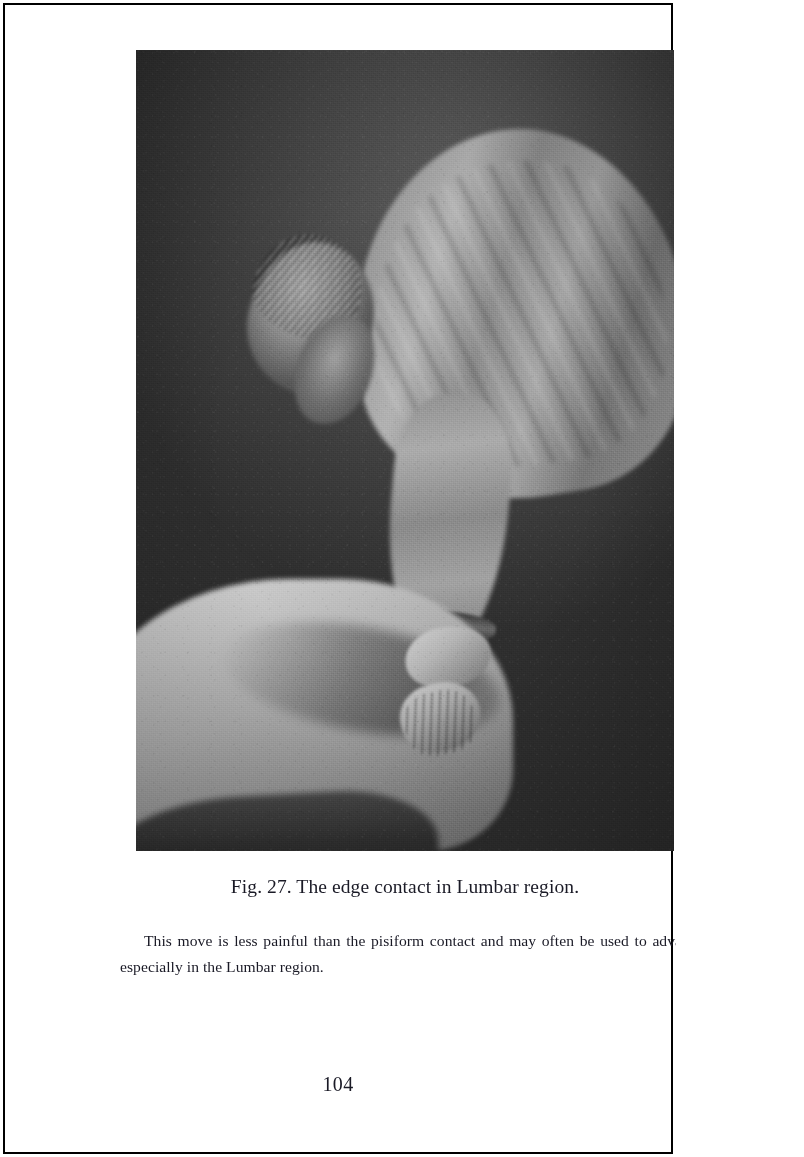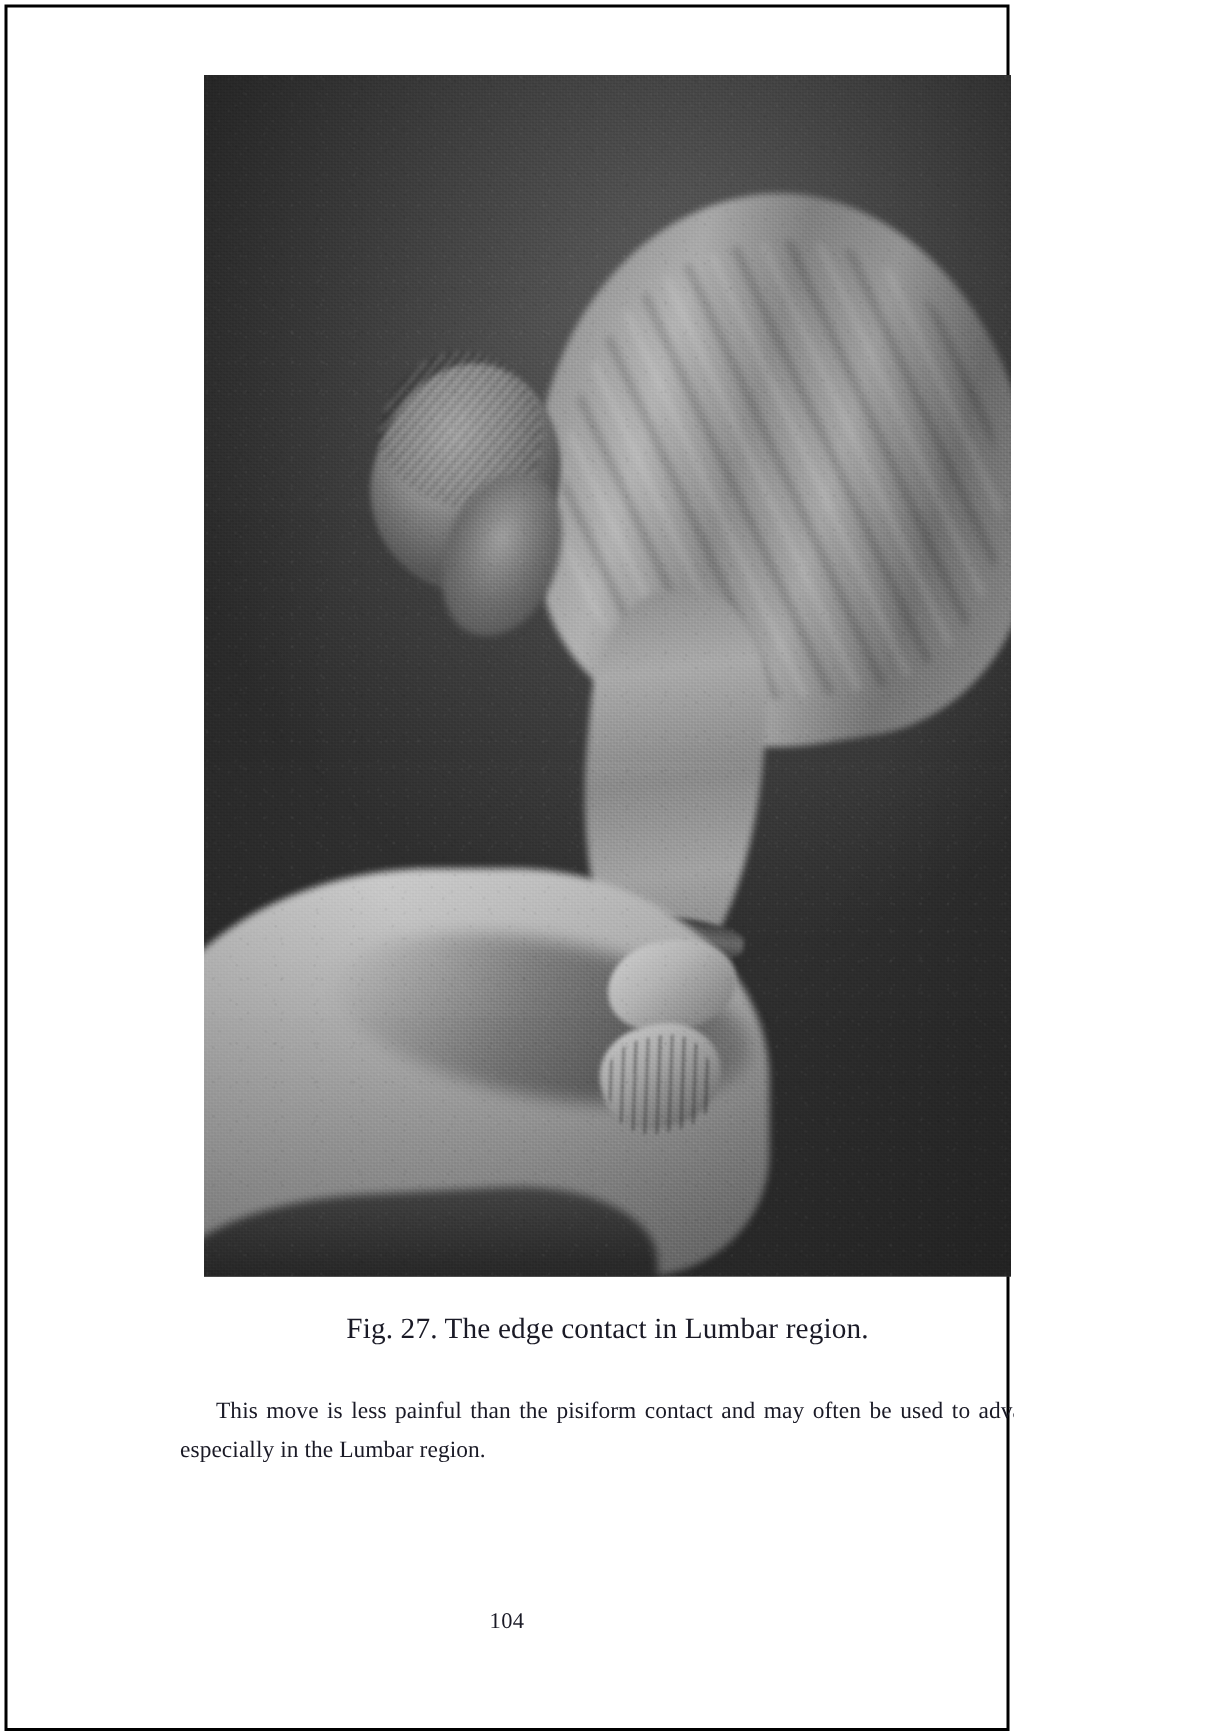--- a/index.html
+++ b/index.html
@@ -324,21 +324,21 @@
     margin-left: 32px;
   }
 
   
   .folio {
     position: absolute;
     left: 0;
     right: 0;
     top: 1073px;
     text-align: center;
-    font-size: 15px;
+    font-size: 20px;
     letter-spacing: 0.3px;
   }
 </style>
 </head>
 <body>
 
 <div class="page">
 
   <div class="page-frame"></div>
 

